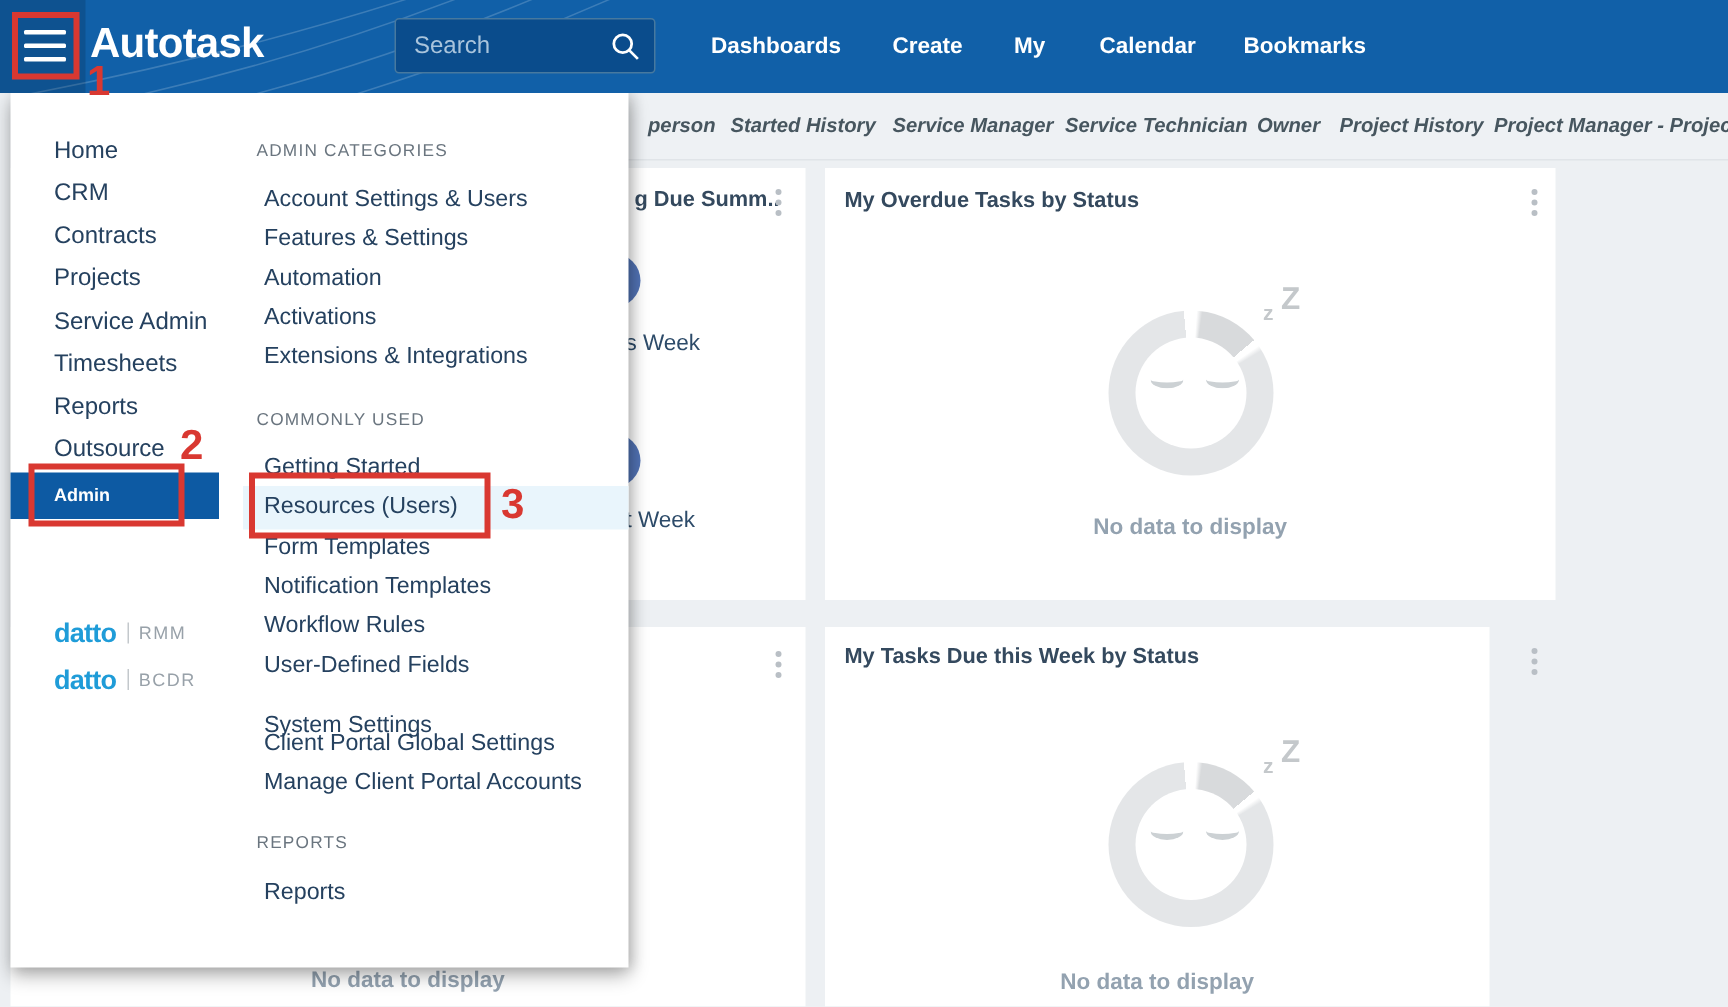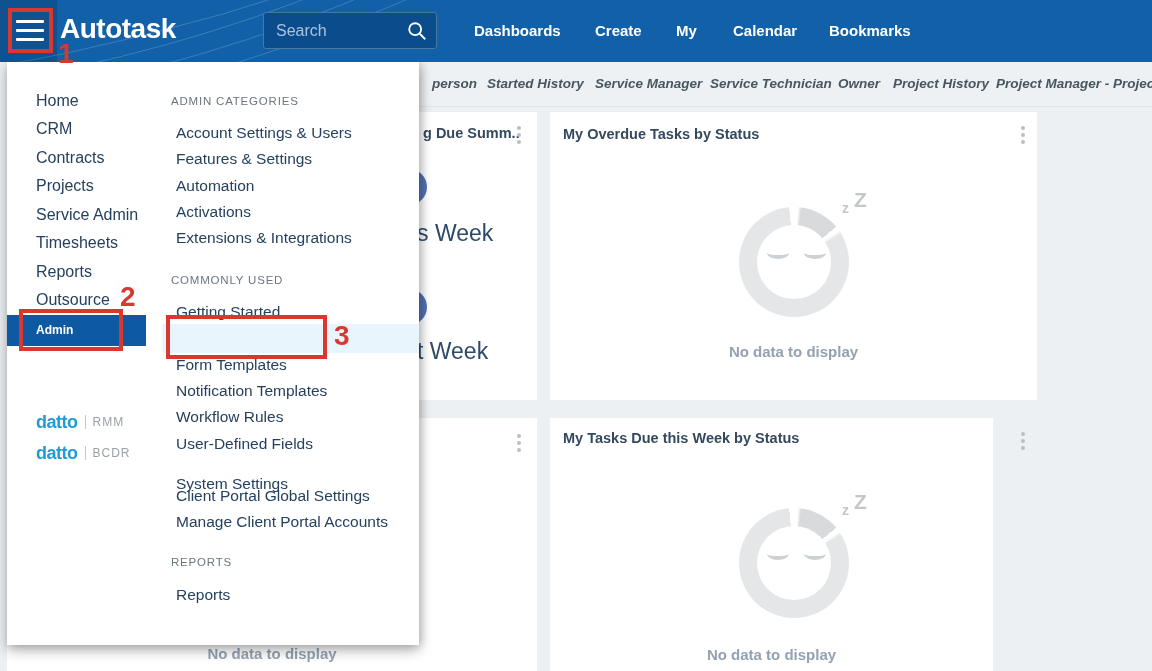--- a/index.html
+++ b/index.html
@@ -30,21 +30,21 @@
   .w-title { position:absolute; font-size:14.5px; font-weight:bold; color:#34495e; white-space:nowrap; }
   .kebab { position:absolute; width:4px; cursor:pointer; }
   .kebab i { display:block; width:4px; height:4px; border-radius:50%; background:#b9bfc5; margin-bottom:3px; }
   .empty-text { position:absolute; left:0; width:100%; text-align:center; font-size:15px; font-weight:bold; color:#93a2b0; }
   .donut { position:absolute; width:110px; height:110px; border-radius:50%;
     background:conic-gradient(#fff 0deg 4deg, #d8dadc 8deg 50deg, #fff 50deg 55deg, #e4e6e8 59deg 355deg, #fff 355deg 360deg); }
   .donut::after { content:""; position:absolute; left:18px; top:18px; width:74px; height:74px; border-radius:50%; background:#fff; }
   .eye { position:absolute; width:22px; height:12px; border-bottom:4px solid #ccd1d4; border-radius:50%; z-index:2; }
   .sleep-z { position:absolute; font-weight:bold; color:#c4c8cb; }
   .bubble { position:absolute; width:36px; height:36px; border-radius:50%; background:#5273b5; }
-  .w-frag { position:absolute; font-size:23px; color:#2d4b69; white-space:nowrap; }
+  .w-frag { position:absolute; font-size:15px; color:#2d4b69; white-space:nowrap; }
 
   
   .panel { position:absolute; left:7px; top:62px; width:412px; height:583px; background:#fff; box-shadow:0 5px 12px rgba(0,0,0,.32), 3px 0 8px rgba(0,0,0,.12); z-index:10; }
   .mitem { position:absolute; left:29px; height:28px; line-height:28px; font-size:16px; color:#25415f; cursor:pointer; white-space:nowrap; }
   .active-bar { position:absolute; left:0; top:253px; width:139px; height:31px; background:#0d5aa3; }
   .active-bar .mlabel { position:absolute; left:29px; top:0; height:44px; line-height:31px; color:#fff; font-size:12px; font-weight:bold; }
   .sec-header { position:absolute; left:164px; font-size:11.5px; letter-spacing:.8px; color:#6a757f; white-space:nowrap; }
   .sitem { position:absolute; left:169px; height:26px; line-height:26px; font-size:15.5px; color:#25415f; cursor:pointer; white-space:nowrap; }
   .hl-row { position:absolute; left:155px; top:262px; width:257px; height:29px; background:#e9f5fc; }
   .partner { position:absolute; left:29px; height:24px; display:flex; align-items:center; }
@@ -151,20 +151,21 @@
     <div class="sec-header" style="top:33px;">ADMIN CATEGORIES</div>
     <div class="sitem" style="top:84px;">Features &amp; Settings</div>
     <div class="sitem" style="top:58px;">Account Settings &amp; Users</div>
     <div class="sitem" style="top:111px;">Automation</div>
     <div class="sitem" style="top:137px;">Activations</div>
     <div class="sitem" style="top:163px;">Extensions &amp; Integrations</div>
 
     <div class="sec-header" style="top:212px;">COMMONLY USED</div>
     <div class="sitem" style="top:237px;">Getting Started</div>
     <div class="hl-row"></div>
+    <div class="sitem" style="top:263px;">Resources (Users)</div>
     <div class="sitem" style="top:290px;">Form Templates</div>
     <div class="sitem" style="top:316px;">Notification Templates</div>
     <div class="sitem" style="top:342px;">Workflow Rules</div>
     <div class="sitem" style="top:369px;">User-Defined Fields</div>
     <div class="sitem" style="top:409px;">System Settings</div>
     <div class="sitem" style="top:421px;">Client Portal Global Settings</div>
     <div class="sitem" style="top:447px;">Manage Client Portal Accounts</div>
 
     <div class="sec-header" style="top:494px;">REPORTS</div>
     <div class="sitem" style="top:520px;">Reports</div>

